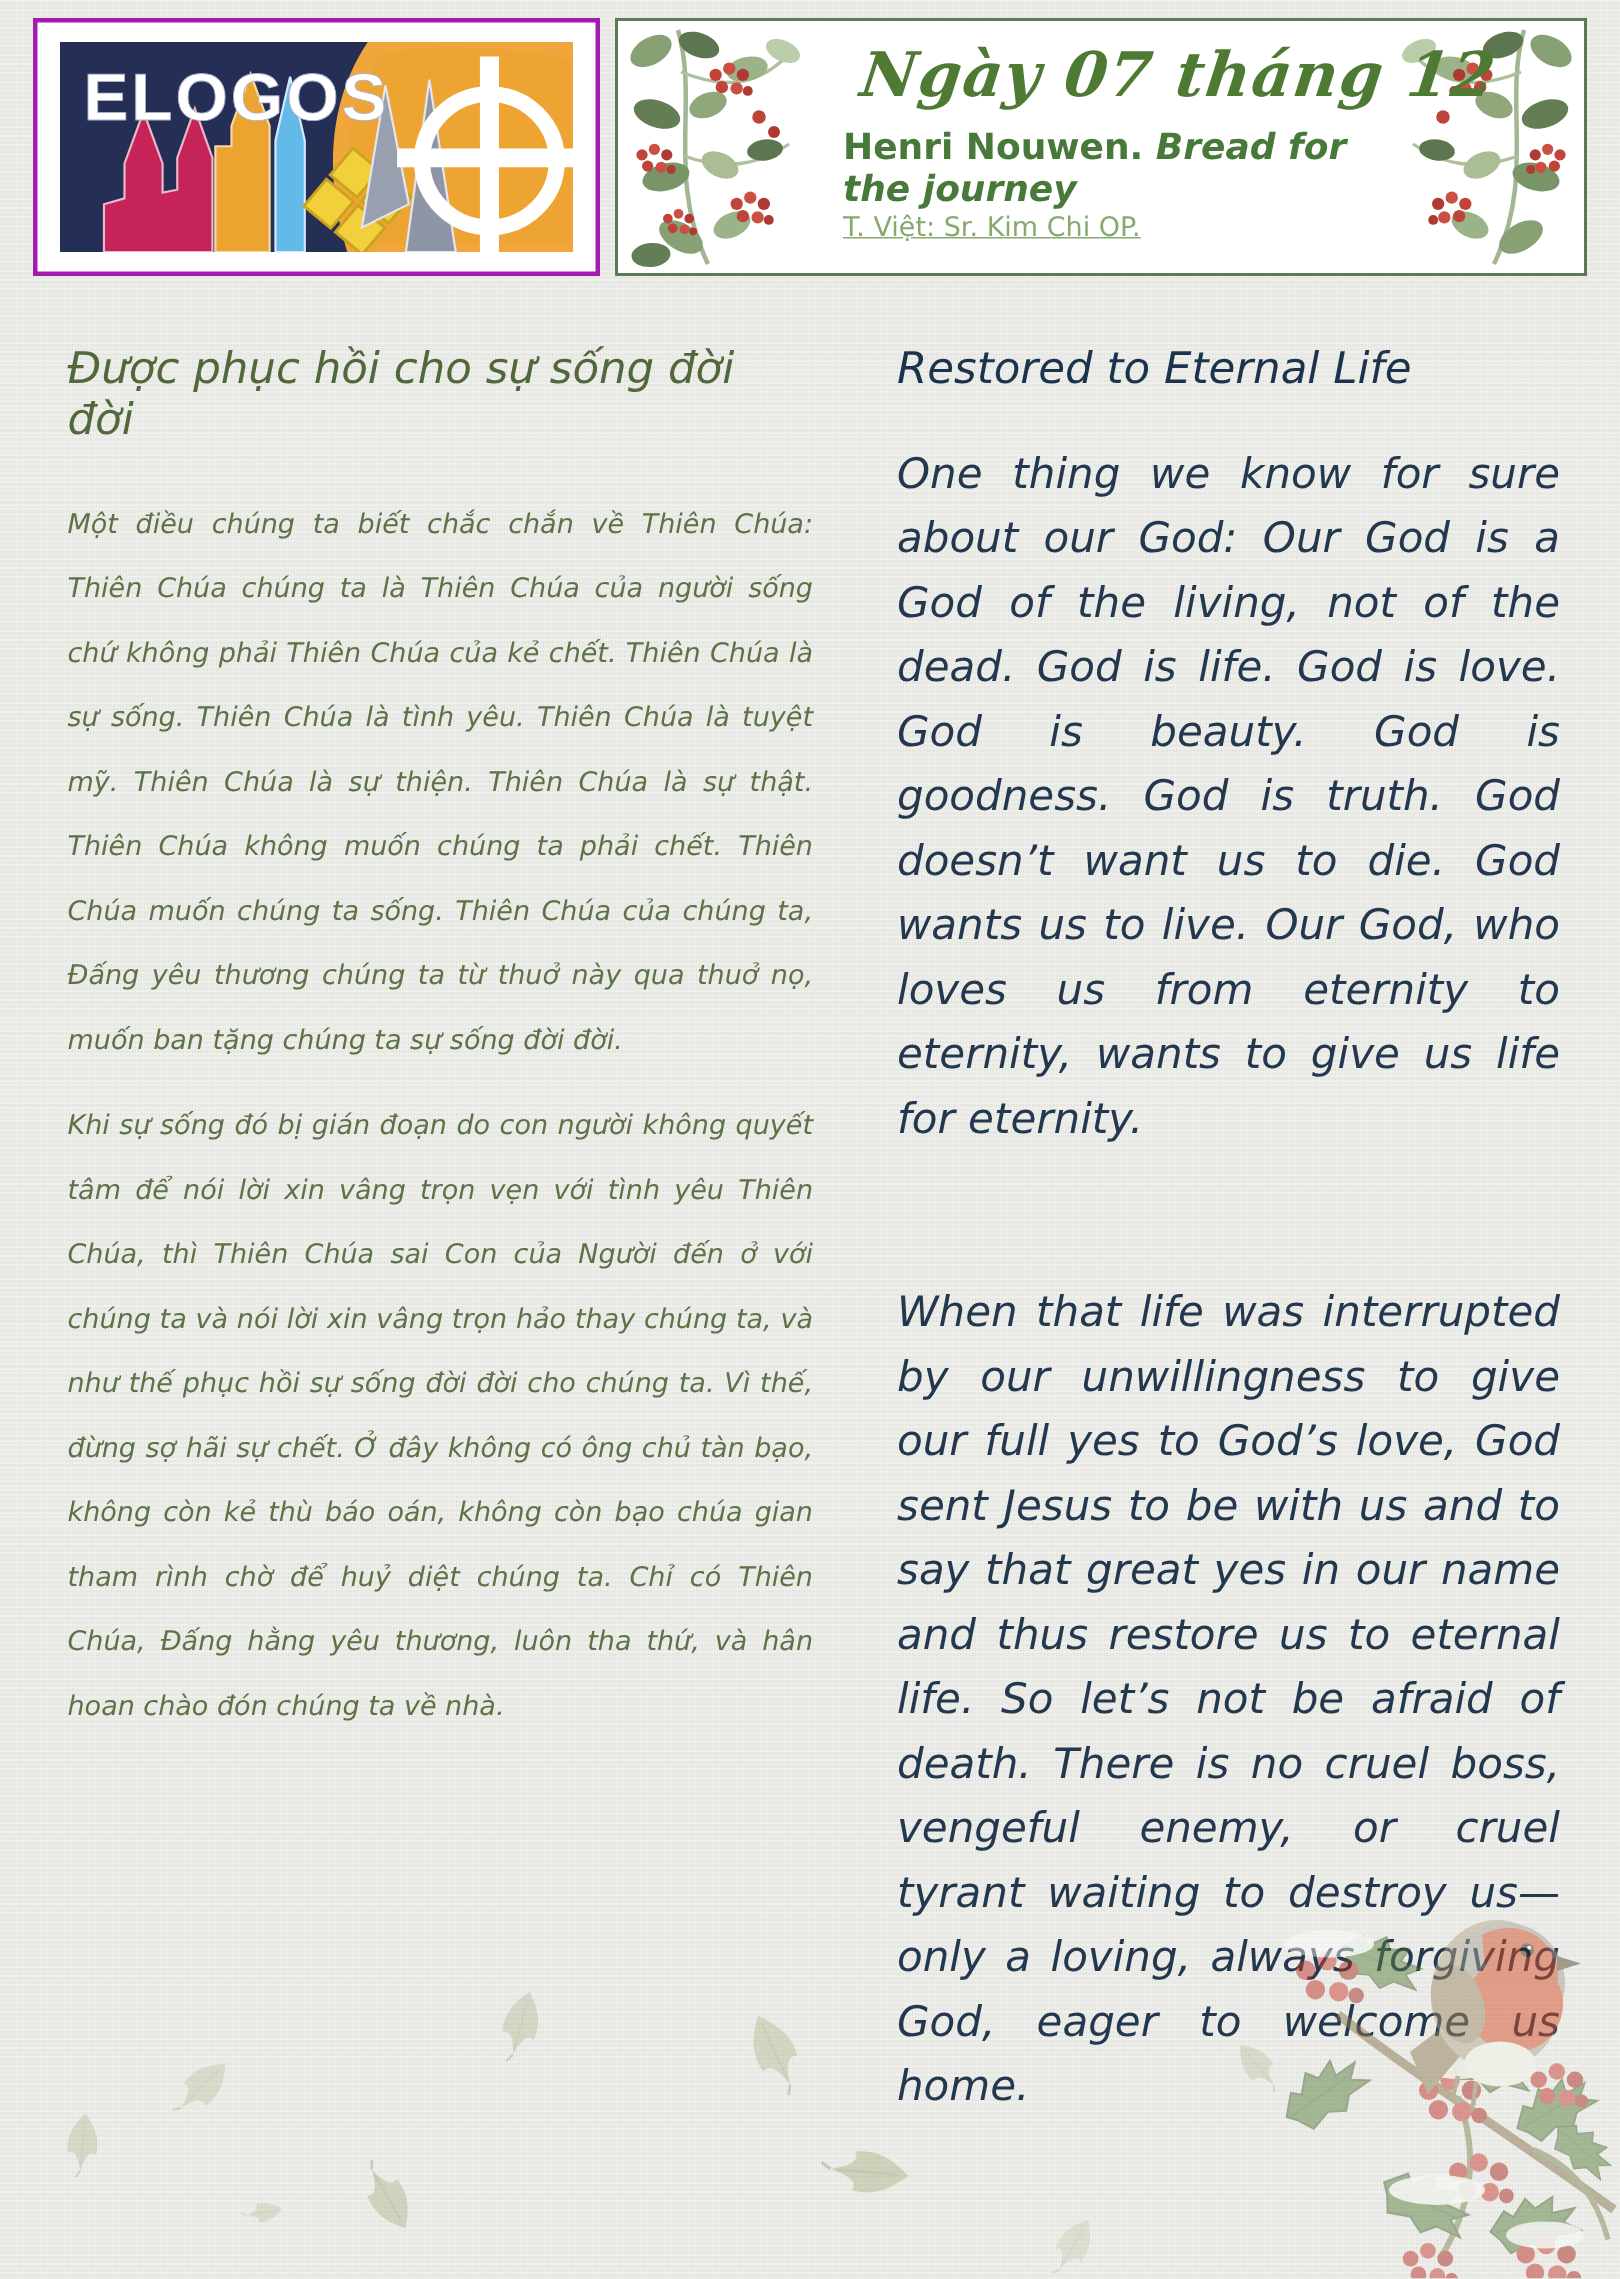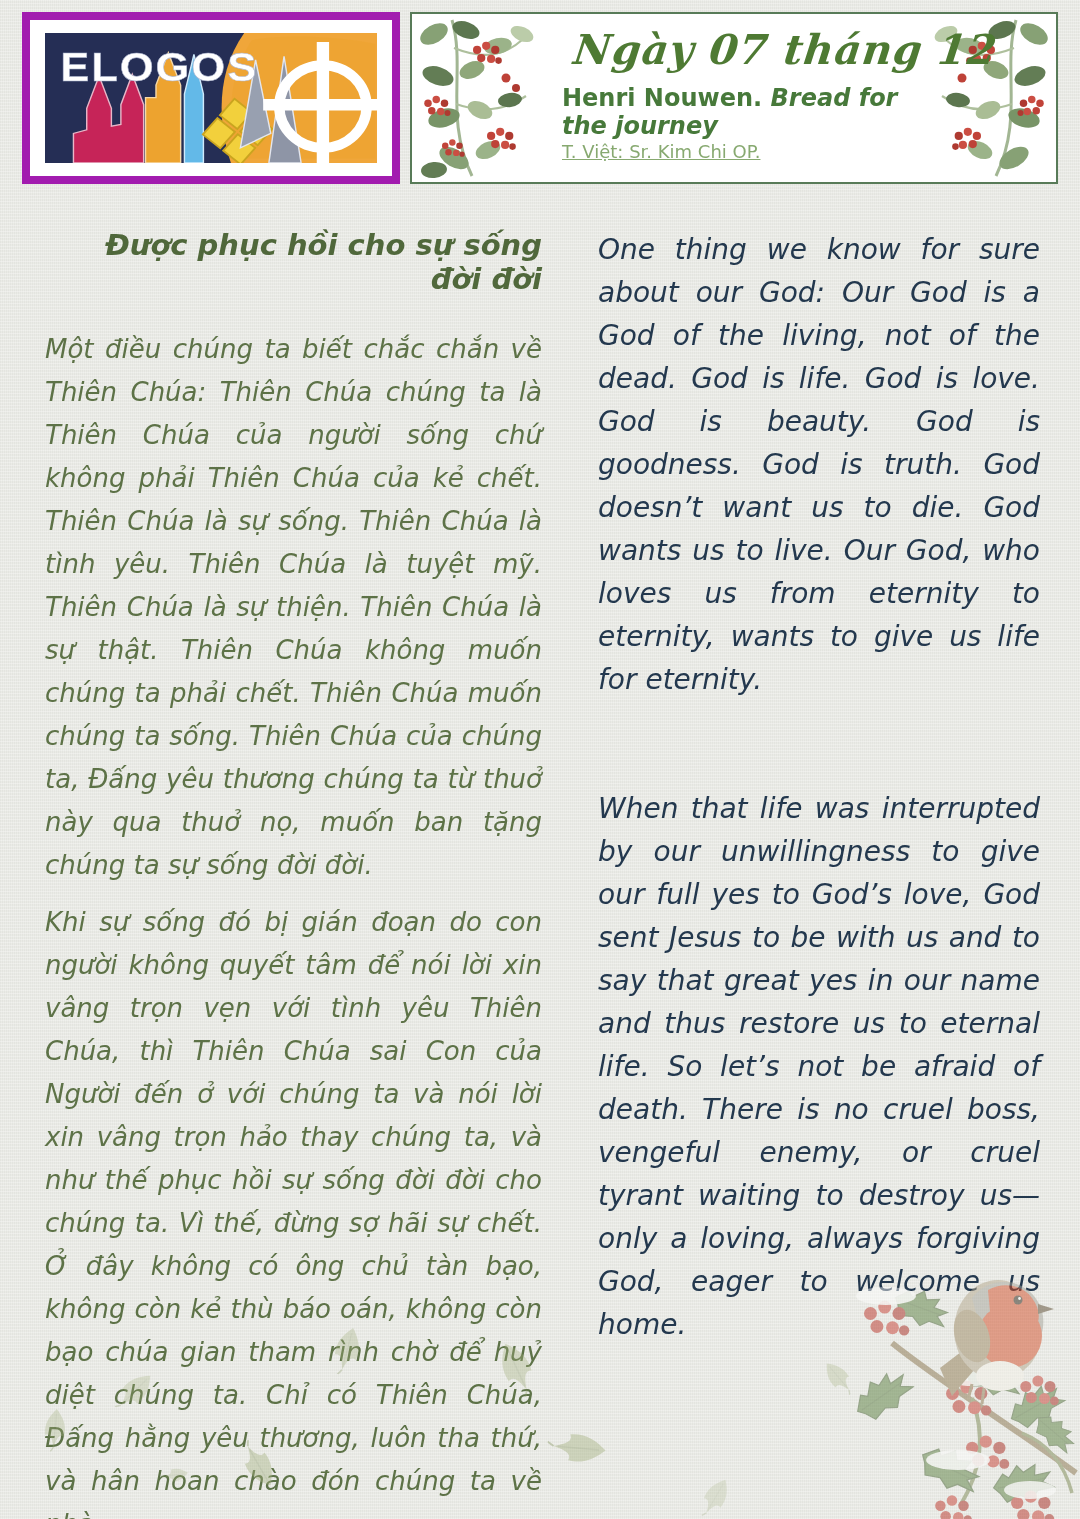--- a/index.html
+++ b/index.html
@@ -18,21 +18,21 @@
       repeating-linear-gradient(90deg, rgba(110,110,104,.05) 0 1px, rgba(0,0,0,0) 1px 2px);
   }
 
   
   .header-row {
     position: absolute; left: 22px; top: 12px; right: 22px;
     display: flex; gap: 10px; height: 172px;
   }
   .logo-box {
     width: 378px; height: 172px;
-    border: 8px solid #a21caf; background: #ffffff;
+    border: 3px solid #a21caf; background: #ffffff;
     padding: 13px 15px; flex: none;
   }
   .logo-box svg { width: 100%; height: 100%; display:block; }
   .banner-box {
     flex: 1; height: 172px;
     border: 2px solid #587b58; background: #ffffff;
     position: relative; overflow: hidden;
   }
   .branch { position:absolute; top:4px; width:165px; height:162px; }
   .branch.left  { left: 2px; }
@@ -53,27 +53,27 @@
 
   
   .content {
     position: absolute; left: 45px; top: 228px; width: 995px;
     display: flex; gap: 56px;
   }
   .col { font-style: italic; }
   .col-vn { width: 497px; flex:none; }
   .col-en { flex: 1; }
   .col-title {
-    text-align: right; font-weight: bold; font-style: italic;
+    text-align: left; font-weight: normal; font-style: italic;
     font-size: 29px; margin-bottom: 32px;
   }
   .col-vn .col-title { color: #50683b; }
   .col-en .col-title { color: #1b334d; }
   .col-vn p {
-    color: #5d7247; font-size: 26px; line-height: 43px;
+    color: #5d7247; font-size: 18px; line-height: 43px;
     text-align: justify; margin-bottom: 14px;
   }
   .col-en p {
     color: #23384e; font-size: 28px; line-height: 43px;
     text-align: justify; margin-bottom: 86px;
   }
 
   
   .robin-wrap { position:absolute; left:822px; top:1238px; width:256px; height:281px; }
   .leaf-deco { position:absolute; pointer-events:none; }
@@ -201,20 +201,21 @@
 
 <div class="content">
 
   <div class="col col-vn">
     <div class="col-title">Được phục hồi cho sự sống đời đời</div>
     <p>Một điều chúng ta biết chắc chắn về Thiên Chúa: Thiên Chúa chúng ta là Thiên Chúa của người sống chứ không phải Thiên Chúa của kẻ chết.  Thiên Chúa là sự sống.  Thiên Chúa là tình yêu.  Thiên Chúa là tuyệt mỹ.  Thiên Chúa là sự thiện.  Thiên Chúa là sự thật.  Thiên Chúa không muốn chúng ta phải chết.  Thiên Chúa muốn chúng ta sống.  Thiên Chúa của chúng ta, Đấng yêu thương chúng ta từ thuở này qua thuở nọ, muốn ban tặng chúng ta sự sống đời đời.</p>
     <p>Khi sự sống đó bị gián đoạn do con người không quyết tâm để nói lời xin vâng trọn vẹn với tình yêu Thiên Chúa, thì Thiên Chúa sai Con của Người đến ở với chúng ta và nói lời xin vâng trọn hảo thay chúng ta, và như thế phục hồi sự sống đời đời cho chúng ta.  Vì thế, đừng sợ hãi sự chết.  Ở đây không có ông chủ tàn bạo, không còn kẻ thù báo oán, không còn bạo chúa gian tham rình chờ để huỷ diệt chúng ta.  Chỉ có Thiên Chúa, Đấng hằng yêu thương, luôn tha thứ, và hân hoan chào đón chúng ta về nhà.</p>
   </div>
 
   <div class="col col-en">
+    <div class="col-title">Restored to Eternal Life</div>
     <p>One thing we know for sure about our God: Our God is a God of the living, not of the dead. God is life. God is love. God is beauty. God is goodness. God is truth. God doesn’t want us to die. God wants us to live. Our God, who loves us from eternity to eternity, wants to give us life for eternity.</p>
     <p>When that life was interrupted by our unwillingness to give our full yes to God’s love, God sent Jesus to be with us and to say that great yes in our name and thus restore us to eternal life. So let’s not be afraid of death. There is no cruel boss, vengeful enemy, or cruel tyrant waiting to destroy us—only a loving, always forgiving God, eager to welcome us home.</p>
   </div>
 </div>
 
 <svg class="leaf-deco" style="left:330px; top:1326px; width:34px; height:50px; opacity:.32; transform:rotate(15deg);">
     <use href="#sym-leaf"></use>
   </svg>
 <svg class="leaf-deco" style="left:497px; top:1340px; width:40px; height:58px; opacity:.35; transform:rotate(-25deg);">
     <use href="#sym-leaf"></use>

